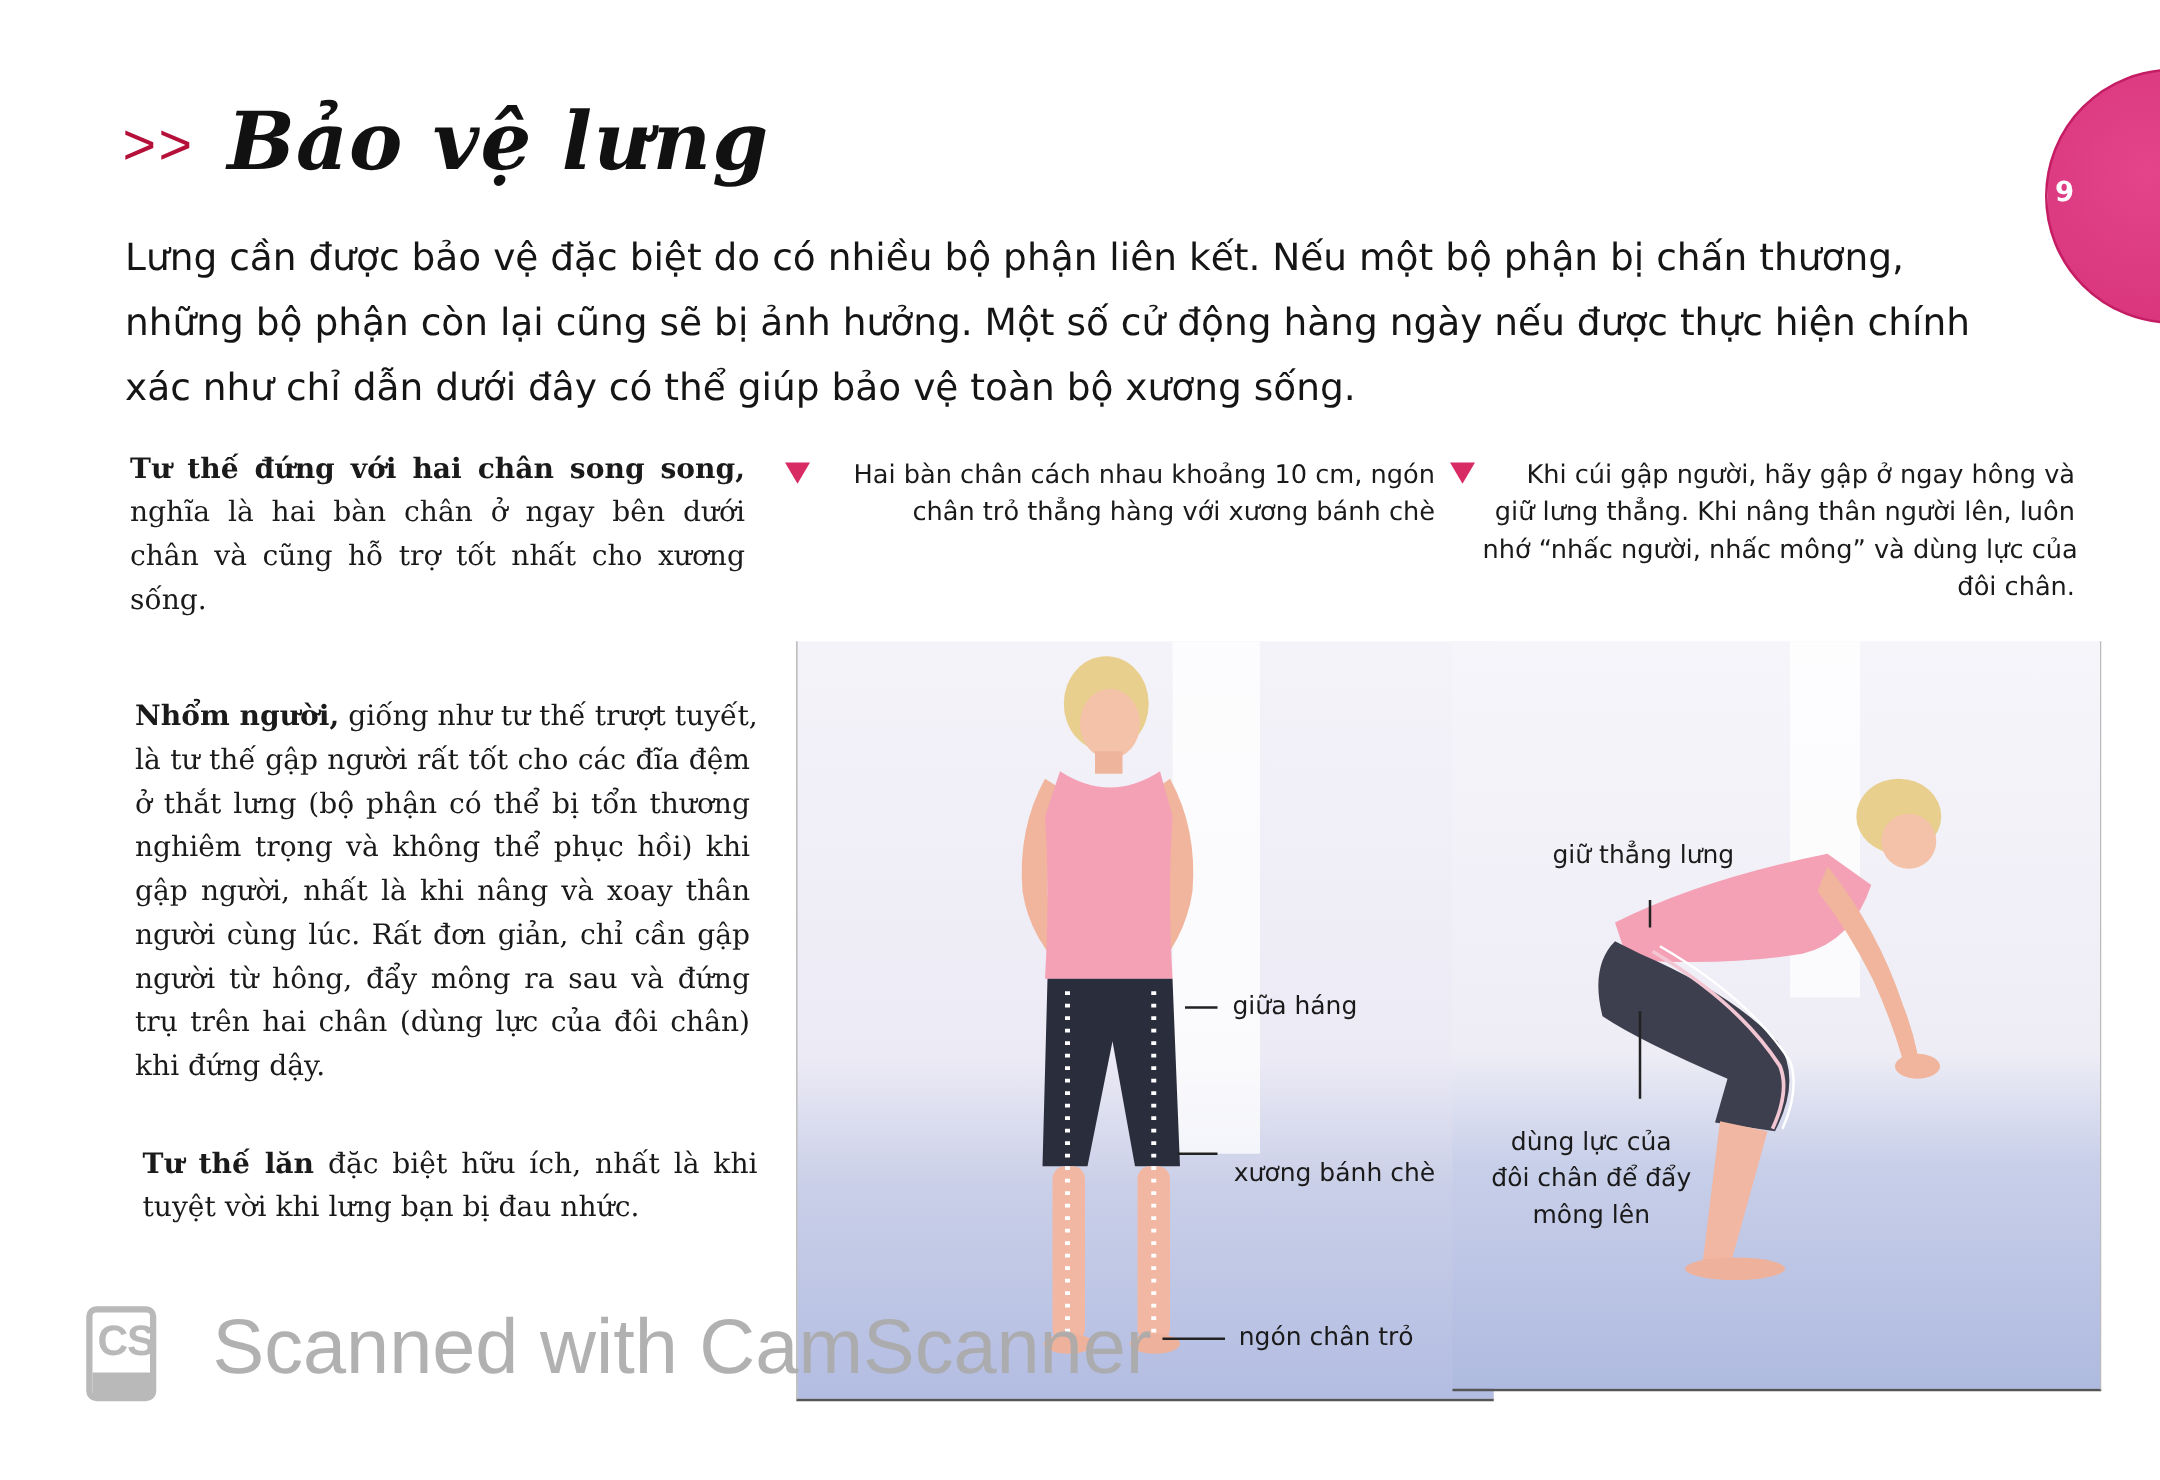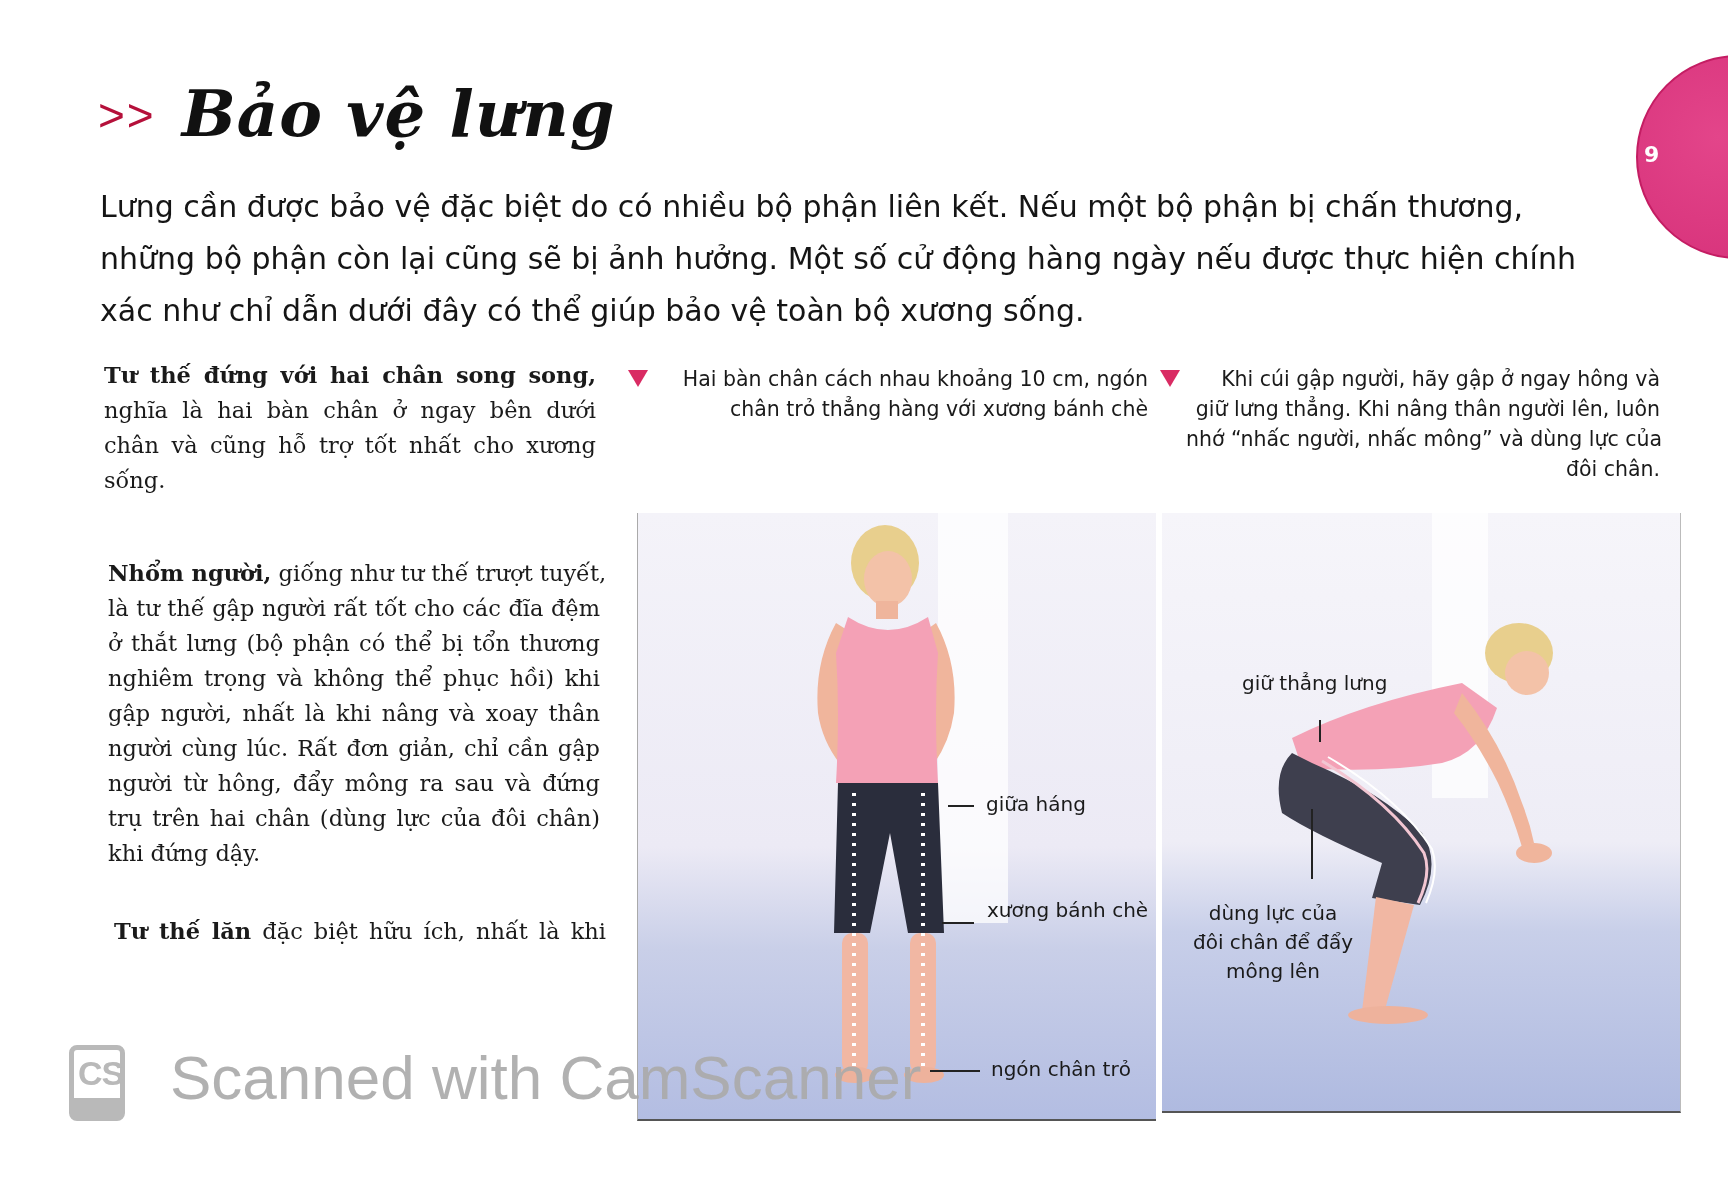--- a/index.html
+++ b/index.html
@@ -43,21 +43,21 @@
     .caption { font-family: "DejaVu Sans", sans-serif; font-size: 20.5px; line-height: 30px; color: #1a1a1a; }
     .cap1 { left: 628px; top: 364px; width: 520px; }
     .cap2 { left: 1160px; top: 364px; width: 500px; }
     .cap-line { display: block; white-space: nowrap; padding-left: 26px; text-align: right; }
     .tri { position: absolute; left: 0; top: 6px; width: 0; height: 0;
       border-left: 10px solid transparent; border-right: 10px solid transparent; border-top: 17px solid #d92b63; }
 
     
     .photo { overflow: hidden; }
     .photo1 { left: 637px; top: 513px; width: 518px; height: 606px;
-      background: linear-gradient(180deg, #f4f3f9 0%, #eceaf5 55%, #c9cfe8 72%, #b3bde2 100%); }
+      background: linear-gradient(180deg, #f4f3f9 0%, #eceaf5 55%, #c9cfe8 72%, #b3bde2 100%); padding-left: 39px; }
     .photo2 { left: 1162px; top: 513px; width: 500px; height: 598px;
       background: linear-gradient(180deg, #f6f5fa 0%, #eeedf6 55%, #c8cfe9 70%, #afbae0 100%);
       border-bottom: 2px solid #555; border-right: 1px solid #bbb; padding-left: 18px; }
     .photo1 { border-bottom: 2px solid #555; border-left: 1px solid #aaa; }
     .wall { position: absolute; background: rgba(255,255,255,0.75); }
 
     
     .plabel { font-family: "DejaVu Sans", sans-serif; font-size: 20px; color: #1a1a1a; white-space: nowrap; }
     .leader { position: absolute; background: #222; }
 
@@ -98,20 +98,21 @@
   <span class="line">nghiêm trọng và không thể phục hồi) khi</span>
   <span class="line">gập người, nhất là khi nâng và xoay thân</span>
   <span class="line">người cùng lúc. Rất đơn giản, chỉ cần gập</span>
   <span class="line">người từ hông, đẩy mông ra sau và đứng</span>
   <span class="line">trụ trên hai chân (dùng lực của đôi chân)</span>
   <span class="line last">khi đứng dậy.</span>
 </div>
 
 <div class="abs leftcol lc3">
   <span class="line"><b>Tư thế lăn</b><span> đặc biệt hữu ích, nhất là khi</span></span>
+  <span class="line last">tuyệt vời khi lưng bạn bị đau nhức.</span>
 </div>
 
 <div class="abs caption cap1">
   <span class="tri"></span>
   <span class="cap-line">Hai bàn chân cách nhau khoảng 10 cm, ngón</span>
   <span class="cap-line">chân trỏ thẳng hàng với xương bánh chè</span>
 </div>
 
 <div class="abs caption cap2">
   <span class="tri"></span>
@@ -144,21 +145,21 @@
     <ellipse cx="286" cy="562" rx="20" ry="8" fill="#eeb29c"></ellipse>
 
     <line x1="216" y1="280" x2="216" y2="560" stroke="#ffffff" stroke-width="4" stroke-dasharray="3 7"></line>
     <line x1="285" y1="280" x2="285" y2="560" stroke="#ffffff" stroke-width="4" stroke-dasharray="3 7"></line>
   </svg>
 
   <div class="leader" style="left:310px; top:292px; width:26px; height:2px;"></div>
   <div class="leader" style="left:304px; top:409px; width:32px; height:2px;"></div>
   <div class="leader" style="left:292px; top:557px; width:50px; height:2px;"></div>
   <div class="abs plabel" style="left:348px; top:279px;">giữa háng</div>
-  <div class="abs plabel" style="left:349px; top:385px;">xương bánh chè</div>
+  <div class="abs plabel" style="left:349px; top:413px;">xương bánh chè</div>
   <div class="abs plabel" style="left:353px; top:544px;">ngón chân trỏ</div>
 </div>
 
 <div class="abs photo photo2">
   <div class="wall" style="left:270px; top:0; width:56px; height:285px;"></div>
   <svg width="500" height="598" style="position:absolute;left:0;top:0">
 
     <ellipse cx="357" cy="140" rx="34" ry="30" fill="#e8cf8d"></ellipse>
     <ellipse cx="365" cy="160" rx="22" ry="22" fill="#f3c2a8"></ellipse>
 

